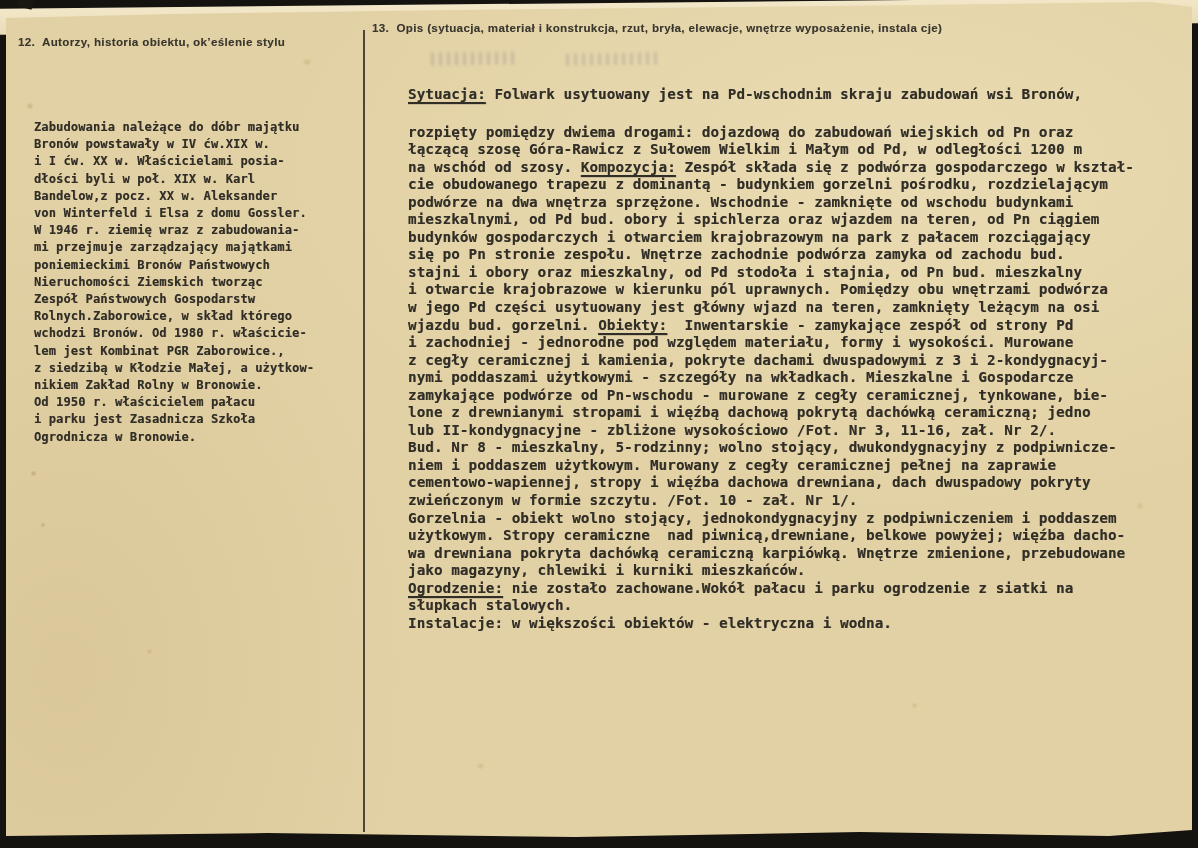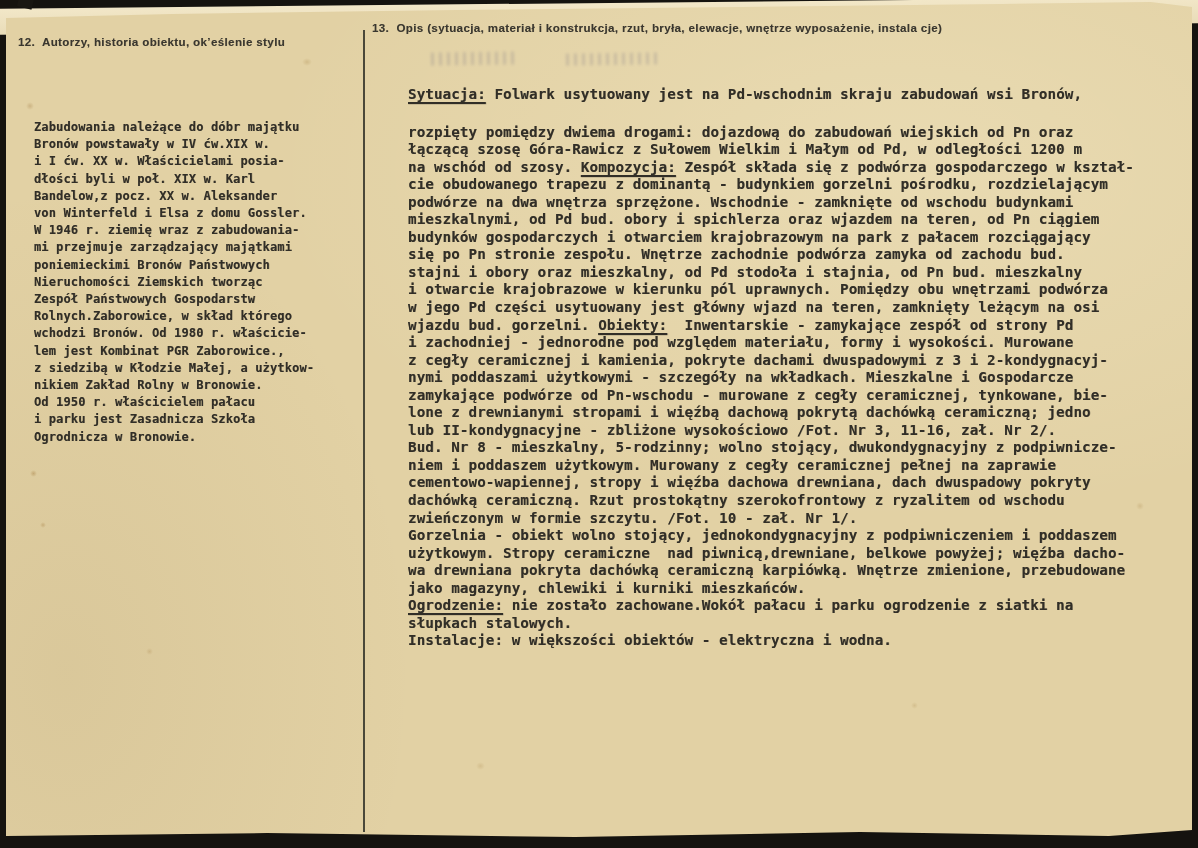--- a/index.html
+++ b/index.html
@@ -137,21 +137,20 @@
         <div class="line"><span>wjazdu bud. gorzelni. </span><span class="u">Obiekty:</span><span>  Inwentarskie - zamykające zespół od strony Pd</span></div>
         <div class="line">i zachodniej - jednorodne pod względem materiału, formy i wysokości. Murowane</div>
         <div class="line">z cegły ceramicznej i kamienia, pokryte dachami dwuspadowymi z 3 i 2-kondygnacyj-</div>
         <div class="line">nymi poddaszami użytkowymi - szczegóły na wkładkach. Mieszkalne i Gospodarcze</div>
         <div class="line">zamykające podwórze od Pn-wschodu - murowane z cegły ceramicznej, tynkowane, bie-</div>
         <div class="line">lone z drewnianymi stropami i więźbą dachową pokrytą dachówką ceramiczną; jedno</div>
         <div class="line">lub II-kondygnacyjne - zbliżone wysokościowo /Fot. Nr 3, 11-16, zał. Nr 2/.</div>
         <div class="line">Bud. Nr 8 - mieszkalny, 5-rodzinny; wolno stojący, dwukondygnacyjny z podpiwnicze-</div>
         <div class="line">niem i poddaszem użytkowym. Murowany z cegły ceramicznej pełnej na zaprawie</div>
         <div class="line">cementowo-wapiennej, stropy i więźba dachowa drewniana, dach dwuspadowy pokryty</div>
-        <div class="line">dachówką ceramiczną. Rzut prostokątny szerokofrontowy z ryzalitem od wschodu</div>
         <div class="line">zwieńczonym w formie szczytu. /Fot. 10 - zał. Nr 1/.</div>
         <div class="line">Gorzelnia - obiekt wolno stojący, jednokondygnacyjny z podpiwniczeniem i poddaszem</div>
         <div class="line">użytkowym. Stropy ceramiczne  nad piwnicą,drewniane, belkowe powyżej; więźba dacho-</div>
         <div class="line">wa drewniana pokryta dachówką ceramiczną karpiówką. Wnętrze zmienione, przebudowane</div>
         <div class="line">jako magazyny, chlewiki i kurniki mieszkańców.</div>
         <div class="line"><span class="u">Ogrodzenie:</span><span> nie zostało zachowane.Wokół pałacu i parku ogrodzenie z siatki na</span></div>
         <div class="line">słupkach stalowych.</div>
         <div class="line">Instalacje: w większości obiektów - elektryczna i wodna.</div>
       </div>
   </div>

